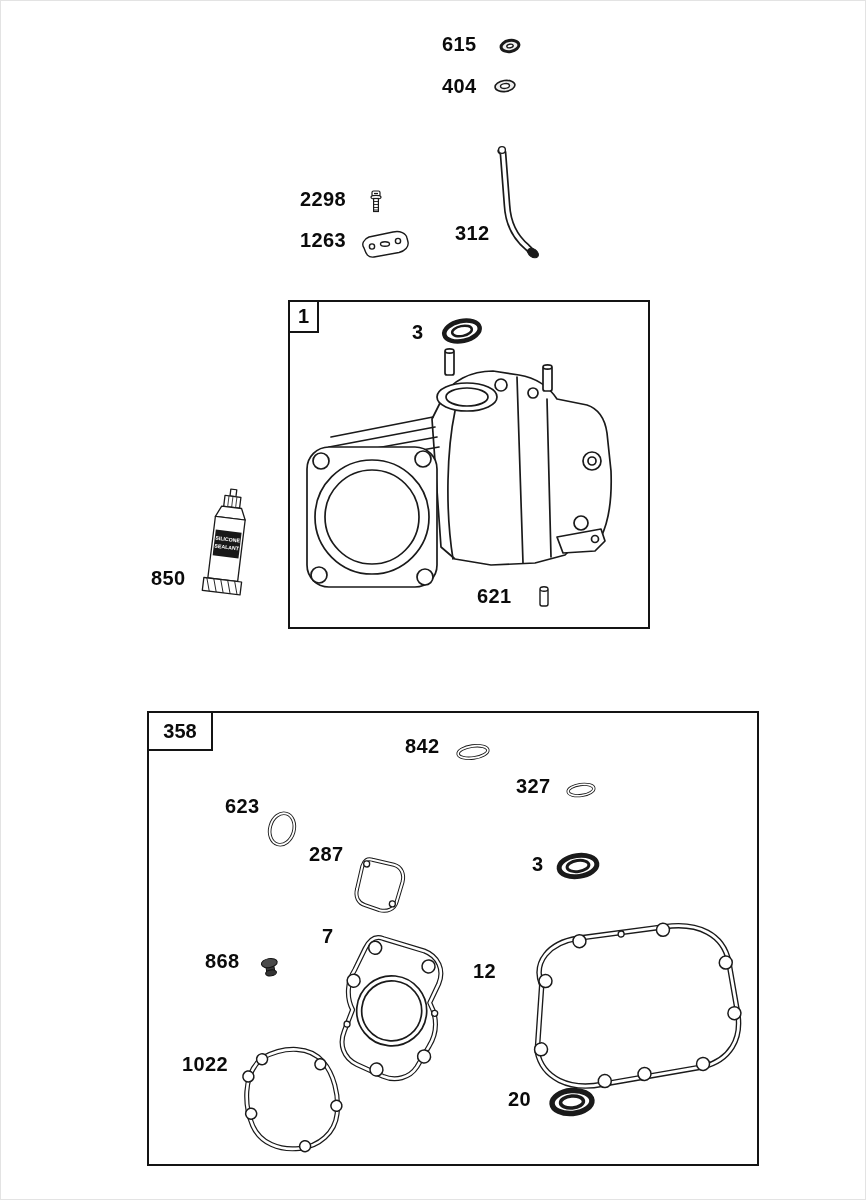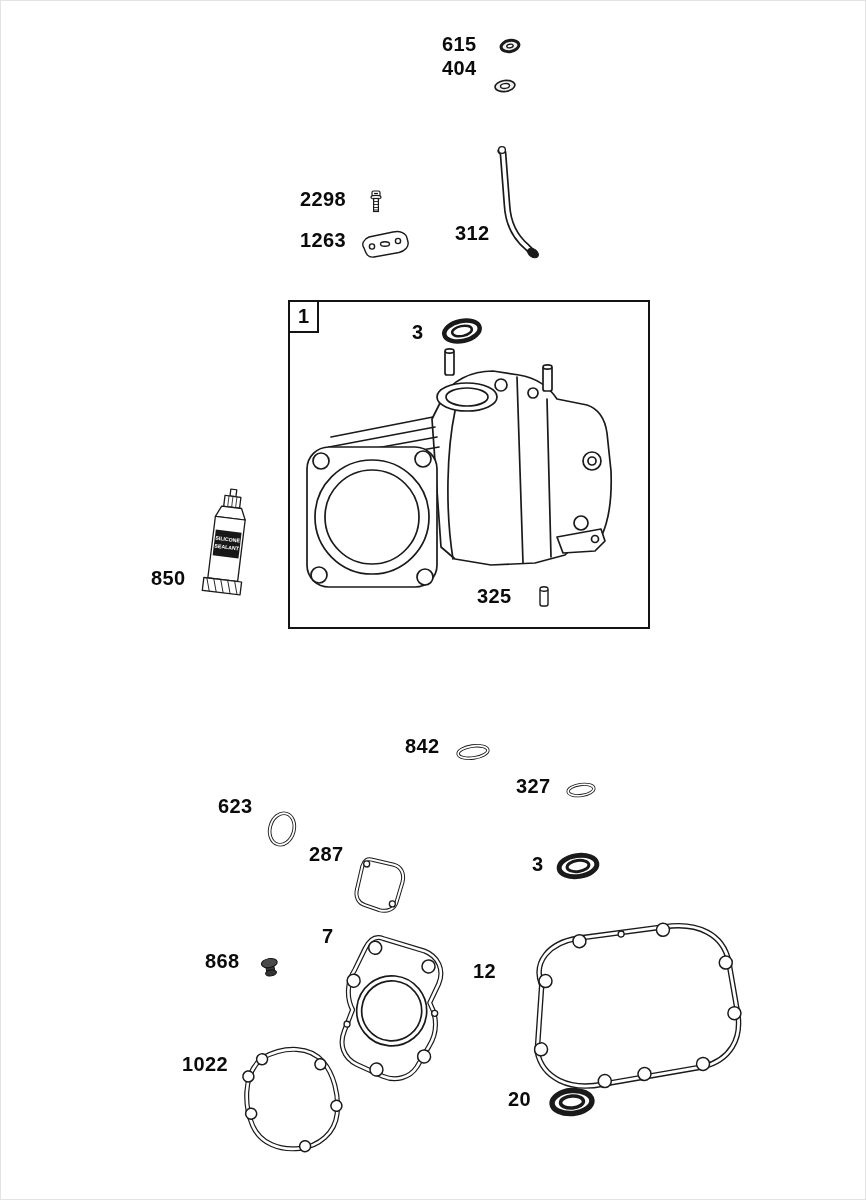--- a/index.html
+++ b/index.html
@@ -28,21 +28,21 @@
 <div class="page">
 
   <span class="ref" style="left:441px;top:32px">615</span>
   <svg class="part" style="left:497px;top:37px;transform:rotate(-10deg)" width="24" height="16" viewBox="0 0 24 16">
     <g fill="#f0f0f0" stroke="#1a1a1a">
       <ellipse cx="12" cy="8" rx="9" ry="5.5" stroke-width="3"></ellipse>
       <ellipse cx="12" cy="8" rx="3.2" ry="1.8" fill="#ffffff" stroke-width="1.4"></ellipse>
     </g>
   </svg>
 
-  <span class="ref" style="left:441px;top:56px">404</span>
+  <span class="ref" style="left:441px;top:74px">404</span>
   <svg class="part" style="left:491px;top:77px;transform:rotate(-8deg)" width="26" height="16" viewBox="0 0 26 16">
     <g fill="#eeeeee" stroke="#1a1a1a">
       <ellipse cx="13" cy="8" rx="10" ry="5.5" stroke-width="1.6"></ellipse>
       <ellipse cx="13" cy="8" rx="4.5" ry="2.4" fill="#ffffff" stroke-width="1.4"></ellipse>
     </g>
   </svg>
 
   <span class="ref" style="left:299px;top:187px">2298</span>
   <svg class="part" style="left:368px;top:189px" width="14" height="27" viewBox="0 0 14 27">
     <g fill="#ffffff" stroke="#1a1a1a" stroke-width="1.2">
@@ -112,21 +112,21 @@
       <rect x="10" y="108" width="130" height="140" rx="22"></rect>
       <circle cx="75" cy="178" r="57"></circle>
       <circle cx="75" cy="178" r="47"></circle>
       <circle cx="24" cy="122" r="8"></circle>
       <circle cx="126" cy="120" r="8"></circle>
       <circle cx="22" cy="236" r="8"></circle>
       <circle cx="128" cy="238" r="8"></circle>
     </g>
   </svg>
 
-  <span class="ref" style="left:476px;top:584px">325</span>
+  <span class="ref" style="left:476px;top:584px">621</span>
   <svg class="part" style="left:535px;top:583px" width="16" height="27" viewBox="0 0 16 27">
     <g fill="#ffffff" stroke="#1a1a1a" stroke-width="1.4">
       <rect x="4" y="5" width="8" height="17" rx="2"></rect>
       <ellipse cx="8" cy="5" rx="4" ry="2.2"></ellipse>
     </g>
   </svg>
 
   <span class="ref" style="left:150px;top:566px">850</span>
   <svg class="part" style="left:200px;top:486px;transform:rotate(7deg)" width="52" height="116" viewBox="0 0 52 116">
     <g fill="#ffffff" stroke="#1a1a1a" stroke-width="1.3" stroke-linejoin="round">
@@ -136,38 +136,41 @@
       <path d="M16,20 L36,20 L41,31 L11,31 Z"></path>
       <rect x="11" y="31" width="30" height="62"></rect>
       <rect x="13" y="44" width="26" height="26" fill="#181818" stroke="none"></rect>
       <text x="26" y="54" text-anchor="middle" font-size="5.2" font-weight="bold" fill="#ffffff" stroke="none">SILICONE</text>
       <text x="26" y="62" text-anchor="middle" font-size="5.2" font-weight="bold" fill="#ffffff" stroke="none">SEALANT</text>
       <rect x="7" y="93" width="38" height="13"></rect>
       <path d="M10,93 L14,106 M17,93 L21,106 M24,93 L28,106 M31,93 L35,106 M38,93 L42,106" stroke-width="0.9"></path>
     </g>
   </svg>
 
+  <div class="groupbox" style="left:146px;top:710px;width:612px;height:455px">
+    <div class="corner-tag" style="width:66px;height:40px">358</div>
+  </div>
 
   <span class="ref" style="left:404px;top:734px">842</span>
   <svg class="part" style="left:452px;top:741px;transform:rotate(-8deg)" width="40" height="20" viewBox="0 0 40 20">
     <g fill="none">
       <ellipse cx="20" cy="10" rx="15" ry="6" stroke="#1a1a1a" stroke-width="3.4"></ellipse>
       <ellipse cx="20" cy="10" rx="15" ry="6" stroke="#ffffff" stroke-width="1.7"></ellipse>
     </g>
   </svg>
 
   <span class="ref" style="left:515px;top:774px">327</span>
   <svg class="part" style="left:562px;top:780px;transform:rotate(-8deg)" width="36" height="18" viewBox="0 0 36 18">
     <g fill="none">
       <ellipse cx="18" cy="9" rx="13" ry="5.5" stroke="#1a1a1a" stroke-width="3.2"></ellipse>
       <ellipse cx="18" cy="9" rx="13" ry="5.5" stroke="#ffffff" stroke-width="1.6"></ellipse>
     </g>
   </svg>
 
-  <span class="ref" style="left:217px;top:794px">623</span>
+  <span class="ref" style="left:224px;top:794px">623</span>
   <svg class="part" style="left:263px;top:806px;transform:rotate(16deg)" width="36" height="44" viewBox="0 0 36 44">
     <g fill="none">
       <ellipse cx="18" cy="22" rx="12" ry="16" stroke="#1a1a1a" stroke-width="3.6"></ellipse>
       <ellipse cx="18" cy="22" rx="12" ry="16" stroke="#ffffff" stroke-width="1.8"></ellipse>
     </g>
   </svg>
 
   <span class="ref" style="left:308px;top:842px">287</span>
   <svg class="part" style="left:352px;top:853px;transform:rotate(8deg)" width="54" height="60" viewBox="0 0 54 60">
     <g fill="none" stroke-linejoin="round">

